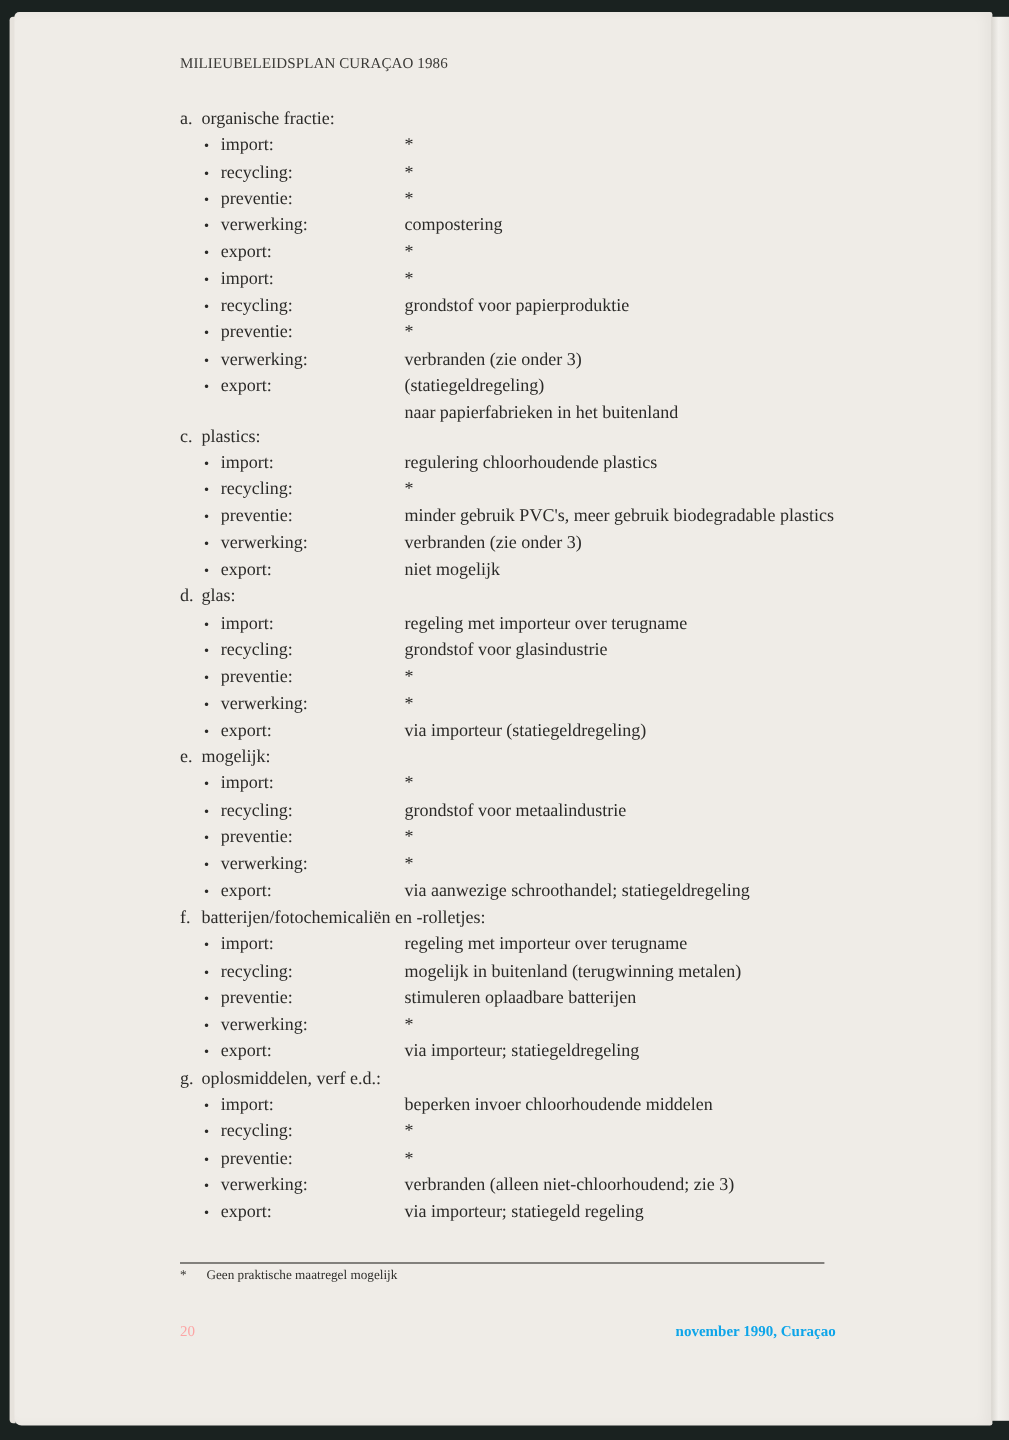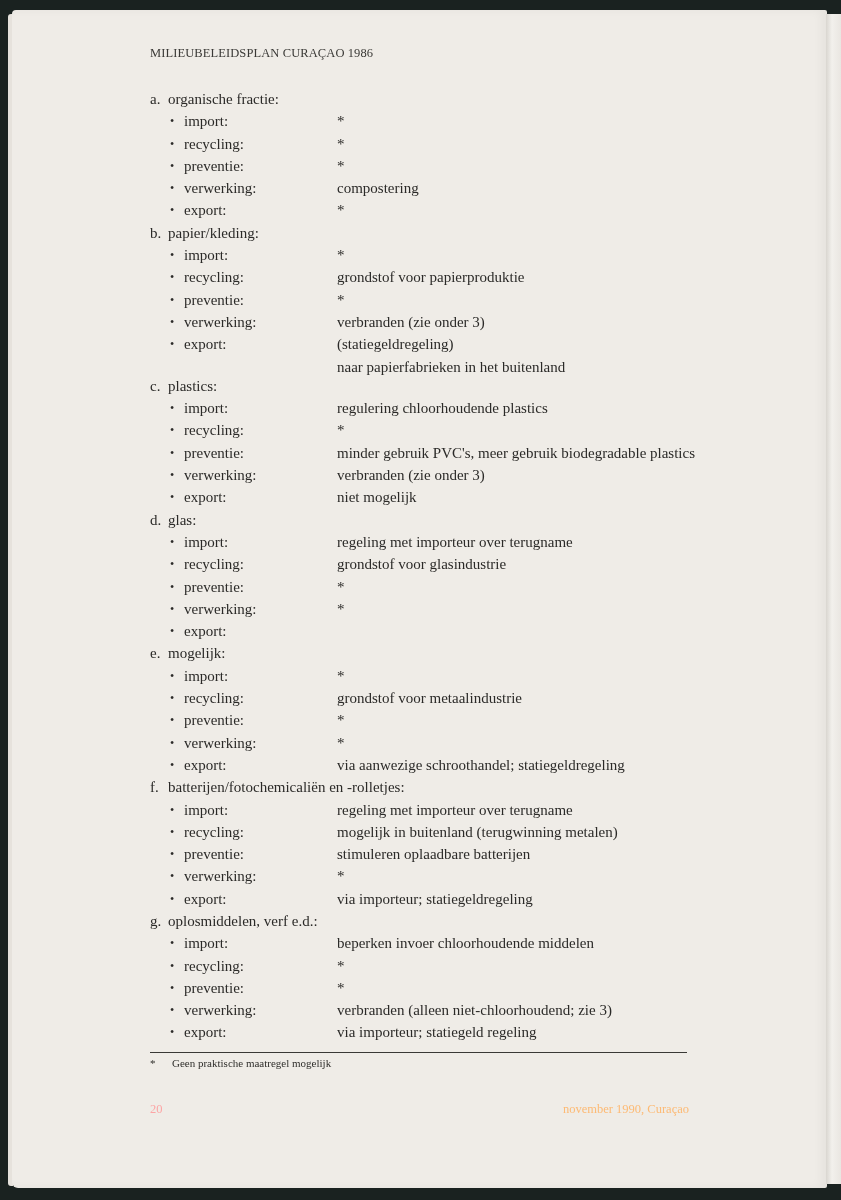--- a/index.html
+++ b/index.html
@@ -44,21 +44,21 @@
     background:#3a3936;
   }
   .footnote {
     position:absolute; left:150px; top:1057px; font-size:11px; color:#2f2e2b;
   }
   .footnote .mark { display:inline-block; width:22px; }
   .footer-left {
     position:absolute; left:150px; top:1102px; font-size:12.5px; color:#fca5a5;
   }
   .footer-right {
-    position:absolute; left:563px; top:1102px; font-size:12.5px; color:#fdba74;
+    position:absolute; left:563px; top:1102px; font-size:12.5px; color:#0ea5e9;font-weight:bold;
   }
 </style>
 </head>
 <body>
 
 <div class="page-edge-left"></div>
 <div class="page"></div>
 <div class="page-edge-right"></div>
 
 <div class="header">MILIEUBELEIDSPLAN CURAÇAO 1986</div>
@@ -90,23 +90,20 @@
         <div class="value">compostering</div>
       </div>
     <div class="row">
         <span class="bullet">•</span>
         <span class="label">export:</span>
         <div class="value">*</div>
       </div>
   </div>
 
   <div>
-    <div class="section-title">
-      <span class="letter">b.</span><span class="name">papier/kleding:</span>
-    </div>
     <div class="row">
         <span class="bullet">•</span>
         <span class="label">import:</span>
         <div class="value">*</div>
       </div>
     <div class="row">
         <span class="bullet">•</span>
         <span class="label">recycling:</span>
         <div class="value">grondstof voor papierproduktie</div>
       </div>
@@ -179,20 +176,21 @@
         <div class="value">*</div>
       </div>
     <div class="row">
         <span class="bullet">•</span>
         <span class="label">verwerking:</span>
         <div class="value">*</div>
       </div>
     <div class="row">
         <span class="bullet">•</span>
         <span class="label">export:</span>
+        <div class="value">via importeur (statiegeldregeling)</div>
       </div>
   </div>
 
   <div>
     <div class="section-title">
       <span class="letter">e.</span><span class="name">mogelijk:</span>
     </div>
     <div class="row">
         <span class="bullet">•</span>
         <span class="label">import:</span>

